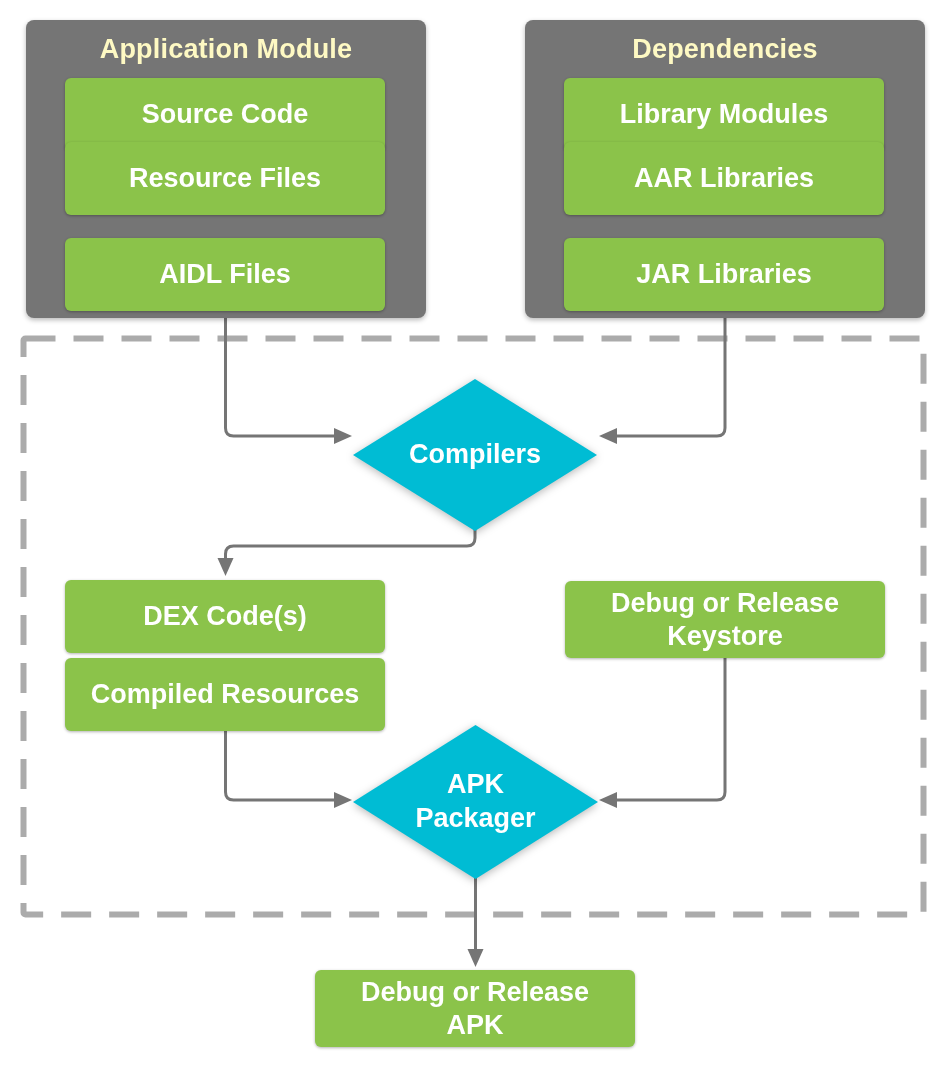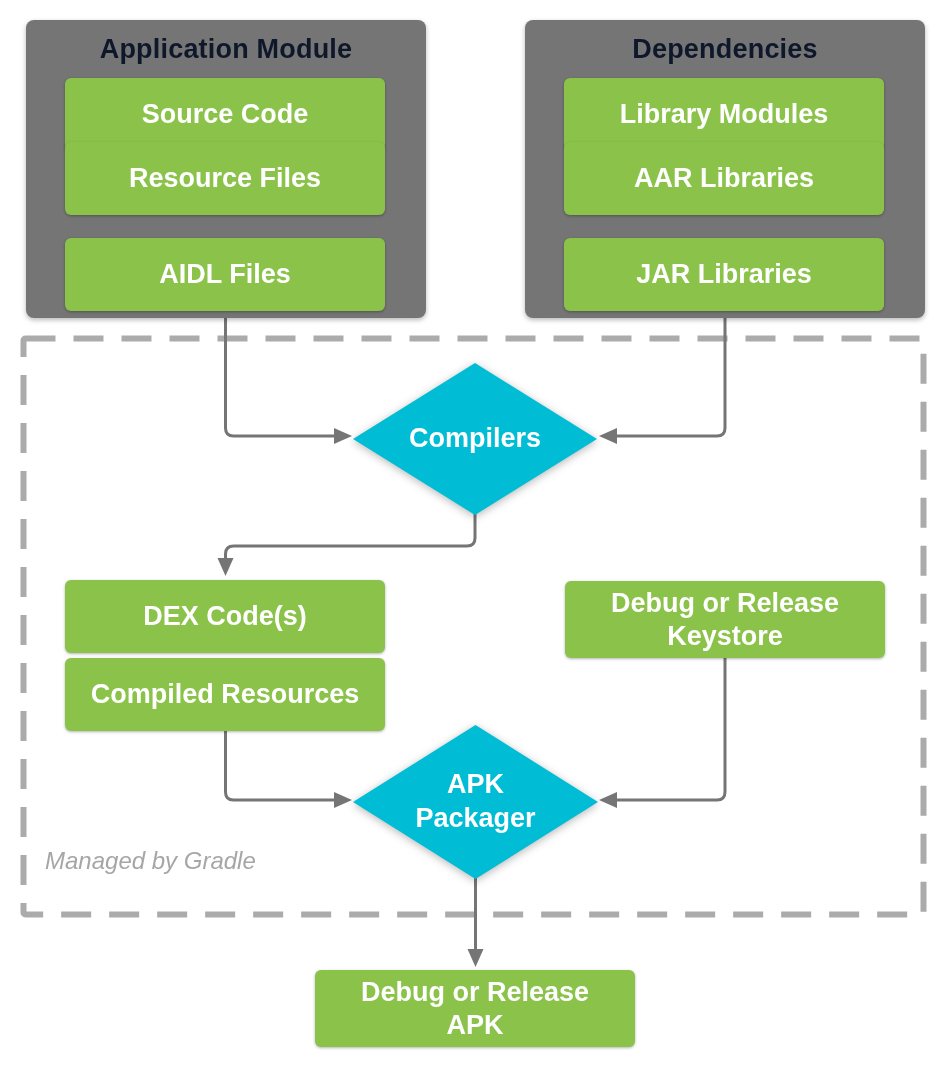--- a/index.html
+++ b/index.html
@@ -29,21 +29,21 @@
     height: 298px;
     background: #757575;
     border-radius: 8px;
     box-shadow: 0 2px 5px rgba(0,0,0,.28);
   }
   .panel-app  { left: 26px; }
   .panel-deps { left: 525px; }
   .panel-title {
     height: 58px;
     display: flex; align-items: center; justify-content: center;
-    color: #0f172a;
+    color: #fef9c3;
     font-size: 27px;
     font-weight: bold;
     letter-spacing: .2px;
   }
 
   
   .chip {
     position: absolute;
     width: 320px;
     height: 73px;
@@ -66,21 +66,21 @@
   .chip-dex       { left: 65px;  top: 580px; }
   .chip-cres      { left: 65px;  top: 658px; }
   .chip-keystore  { left: 565px; top: 581px; height: 77px; }
   .chip-apk       { left: 315px; top: 970px; height: 77px; }
 
   
   .diamond-wrap {
     position: absolute;
     filter: drop-shadow(0 2px 4px rgba(0,0,0,.28));
   }
-  .diamond-wrap.compilers { left: 353px; top: 363px; width: 244px; height: 152px; }
+  .diamond-wrap.compilers { left: 353px; top: 379px; width: 244px; height: 152px; }
   .diamond-wrap.packager  { left: 353px; top: 725px; width: 245px; height: 154px; }
   .diamond {
     width: 100%; height: 100%;
     background: #00BCD4;
     clip-path: polygon(50% 0%, 100% 50%, 50% 100%, 0% 50%);
     color: #ffffff;
     font-size: 27px;
     font-weight: bold;
     display: flex; align-items: center; justify-content: center;
     text-align: center;
@@ -153,19 +153,18 @@
   <div class="chip chip-cres">Compiled Resources</div>
   <div class="chip chip-keystore">Debug or Release
 Keystore</div>
 
   <div class="diamond-wrap packager">
     <div class="diamond">APK
 Packager</div>
   </div>
 
   <div class="gradle-note">
-    <div>Managed by Gradle</div>
   </div>
 
   <div class="chip chip-apk">Debug or Release
 APK</div>
 
 </div>
 
 </body></html>

